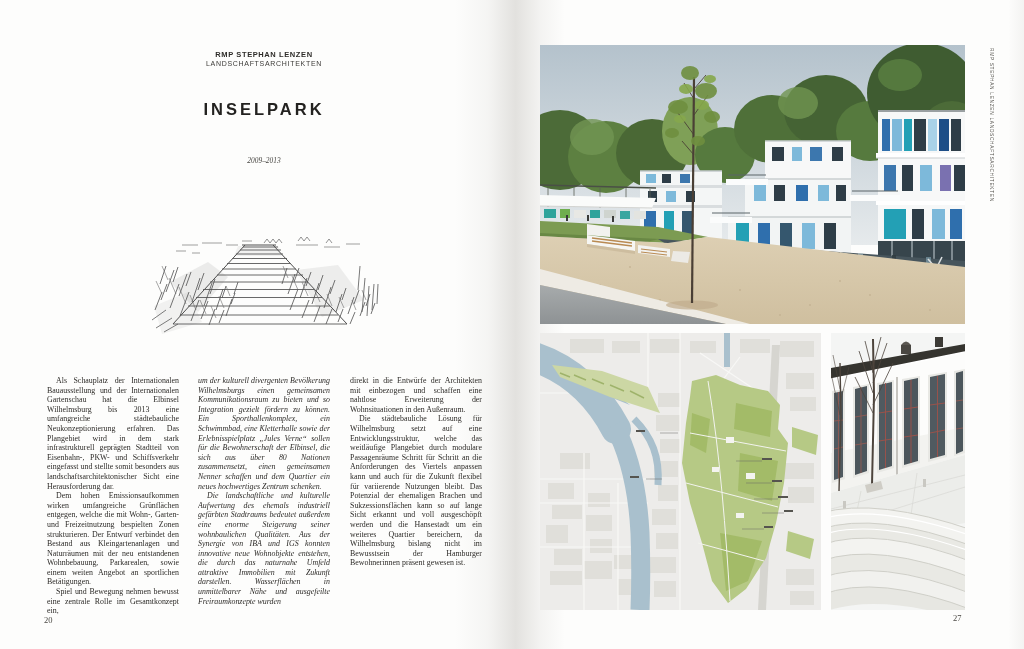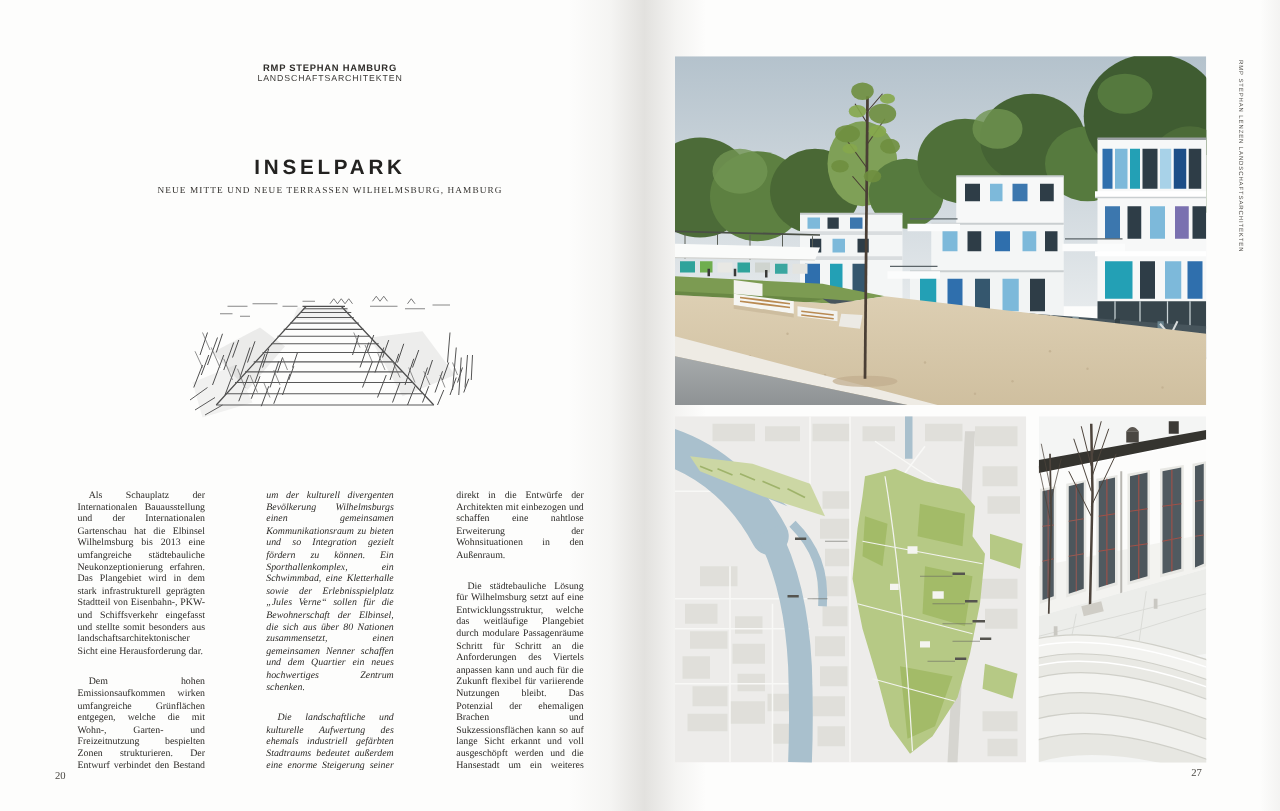--- a/index.html
+++ b/index.html
@@ -5,52 +5,52 @@
   html,body{margin:0;padding:0;}
   body{width:1024px;height:649px;position:relative;overflow:hidden;
        background:#fdfdfc;font-family:"Liberation Serif",serif;}
   .abs{position:absolute;}
   
   .lp-center{left:34px;width:460px;text-align:center;}
   .studio1{top:50px;font-family:"Liberation Sans",sans-serif;font-weight:bold;
            font-size:7.5px;letter-spacing:.6px;color:#2e2c29;}
   .studio2{top:60px;font-family:"Liberation Sans",sans-serif;
            font-size:7px;letter-spacing:.7px;color:#3c3a37;}
-  .title{top:125px;font-family:"Liberation Sans",sans-serif;font-weight:bold;
+  .title{top:100px;font-family:"Liberation Sans",sans-serif;font-weight:bold;
          font-size:16.5px;letter-spacing:3px;color:#232220;}
   .subtitle{top:147px;font-size:7.4px;letter-spacing:.9px;color:#33312e;}
   .years{top:156px;font-size:7.4px;font-style:italic;color:#44423e;}
   .body-col{top:376px;width:132px;height:240px;overflow:hidden;
             font-size:7.9px;line-height:9.6px;text-align:justify;
             color:#2d2b28;hyphens:auto;}
-  .body-col p{margin:15px;}
+  .body-col p{margin:0;}
   .body-col p.indent{text-indent:9px;}
   .pagenum{font-size:8.5px;color:#4a4843;}
   
   .gutter{left:455px;top:0;width:110px;height:649px;pointer-events:none;
           background:linear-gradient(to right,rgba(95,88,76,0) 0%,
            rgba(95,88,76,.05) 30%,rgba(95,88,76,.17) 55%,
            rgba(95,88,76,.06) 78%,rgba(95,88,76,0) 100%);}
   .edge-r{right:0;top:0;width:16px;height:649px;pointer-events:none;
           background:linear-gradient(to right,rgba(90,85,75,0),rgba(90,85,75,.06));}
   
   .side-label{top:48px;right:30px;writing-mode:vertical-rl;
               font-family:"Liberation Sans",sans-serif;font-size:4.8px;
               letter-spacing:.7px;color:#52504b;}
   svg{display:block;}
 </style>
 </head>
 <body>
 
 <div class="abs" style="left:0;top:0;width:505px;height:649px;">
 
-  <div class="abs lp-center studio1">RMP STEPHAN HAMBURG</div>
+  <div class="abs lp-center studio1">RMP STEPHAN LENZEN</div>
   <div class="abs lp-center studio2">LANDSCHAFTSARCHITEKTEN</div>
   <div class="abs lp-center title">INSELPARK</div>
-  <div class="abs lp-center subtitle">NEUE MITTE UND NEUE TERRASSEN WILHELMSBURG, HAMBURG</div>
+  <div class="abs lp-center years">2009–2013</div>
 
   <div class="abs" style="left:146px;top:220px;">
     <svg width="236" height="128" viewBox="0 0 236 128">
 
       <polygon points="24,62 62,42 82,57 52,92" fill="#8e8e8e" opacity=".16"></polygon>
       <polygon points="150,50 192,45 218,80 176,97" fill="#8e8e8e" opacity=".14"></polygon>
       <polygon points="8,86 42,72 56,102 16,114" fill="#8e8e8e" opacity=".11"></polygon>
       <polygon points="92,26 132,26 136,36 88,36" fill="#9a9a9a" opacity=".12"></polygon>
 
       <path d="M36 25h16M56 23h20M80 25h12M96 21h10M30 31h10M46 33h8M150 25h22M178 27h16M200 24h14" stroke="#777" stroke-width=".7" fill="none"></path>
@@ -66,20 +66,21 @@
 
       <path d="M136 64l5-16M142 74l7-20M148 62l5-14M154 78l7-20M160 66l5-14M166 84l7-21M172 70l5-15M178 88l7-21M184 74l5-14M190 92l6-18M196 80l4-12M202 94l6-17M208 84l5-14M214 96l5-14M220 86l4-12M225 94l4-11M144 90l8-21M156 98l7-18M168 102l6-16M180 104l6-15M192 102l5-13M204 104l5-12" stroke="#4f4f4f" stroke-width=".8" fill="none"></path>
       <path d="M142 58l-5-12M152 70l-6-14M162 76l-6-14M174 82l-6-13M186 86l-5-12M198 88l-5-11M210 90l-4-10M220 80l-4-10" stroke="#6a6a6a" stroke-width=".7" fill="none" opacity=".85"></path>
       <path d="M216 92l3-34M221 96l2-30M226 90l2-26M231 84l1-20M212 70l2-24" stroke="#555" stroke-width=".8" fill="none"></path>
     </svg>
   </div>
 
   <div class="abs body-col" style="left:47px;">
     <p class="indent">Als Schauplatz der Internationalen Bauausstellung und der Internationalen Gartenschau hat die Elbinsel Wilhelmsburg bis 2013 eine umfangreiche städtebauliche Neukonzeptionierung erfahren. Das Plangebiet wird in dem stark infrastrukturell geprägten Stadtteil von Eisenbahn-, PKW- und Schiffsverkehr eingefasst und stellte somit besonders aus landschaftsarchitektonischer Sicht eine Herausforderung dar.</p>
     <p class="indent">Dem hohen Emissionsaufkommen wirken umfangreiche Grünflächen entgegen, welche die mit Wohn-, Garten- und Freizeitnutzung bespielten Zonen strukturieren. Der Entwurf verbindet den Bestand aus Kleingartenanlagen und Naturräumen mit der neu entstandenen Wohnbebauung, Parkarealen, sowie einem weiten Angebot an sportlichen Betätigungen.</p>
+    <p class="indent">Spiel und Bewegung nehmen bewusst eine zentrale Rolle im Gesamtkonzept ein,</p>
   </div>
   <div class="abs body-col" style="left:198px;font-style:italic;">
     <p>um der kulturell divergenten Bevölkerung Wilhelmsburgs einen gemeinsamen Kommunikationsraum zu bieten und so Integration gezielt fördern zu können. Ein Sporthallenkomplex, ein Schwimmbad, eine Kletterhalle sowie der Erlebnisspielplatz „Jules Verne“ sollen für die Bewohnerschaft der Elbinsel, die sich aus über 80 Nationen zusammensetzt, einen gemeinsamen Nenner schaffen und dem Quartier ein neues hochwertiges Zentrum schenken.</p>
     <p class="indent">Die landschaftliche und kulturelle Aufwertung des ehemals industriell gefärbten Stadtraums bedeutet außerdem eine enorme Steigerung seiner wohnbaulichen Qualitäten. Aus der Synergie von IBA und IGS konnten innovative neue Wohnobjekte entstehen, die durch das naturnahe Umfeld attraktive Immobilien mit Zukunft darstellen. Wasserflächen in unmittelbarer Nähe und ausgefeilte Freiraumkonzepte wurden</p>
   </div>
   <div class="abs body-col" style="left:350px;">
     <p>direkt in die Entwürfe der Architekten mit einbezogen und schaffen eine nahtlose Erweiterung der Wohnsituationen in den Außenraum.</p>
     <p class="indent">Die städtebauliche Lösung für Wilhelmsburg setzt auf eine Entwicklungsstruktur, welche das weitläufige Plangebiet durch modulare Passagenräume Schritt für Schritt an die Anforderungen des Viertels anpassen kann und auch für die Zukunft flexibel für variierende Nutzungen bleibt. Das Potenzial der ehemaligen Brachen und Sukzessionsflächen kann so auf lange Sicht erkannt und voll ausgeschöpft werden und die Hansestadt um ein weiteres Quartier bereichern, da Wilhelmsburg bislang nicht im Bewusstsein der Hamburger Bewohnerinnen präsent gewesen ist.</p>
   </div>
 

